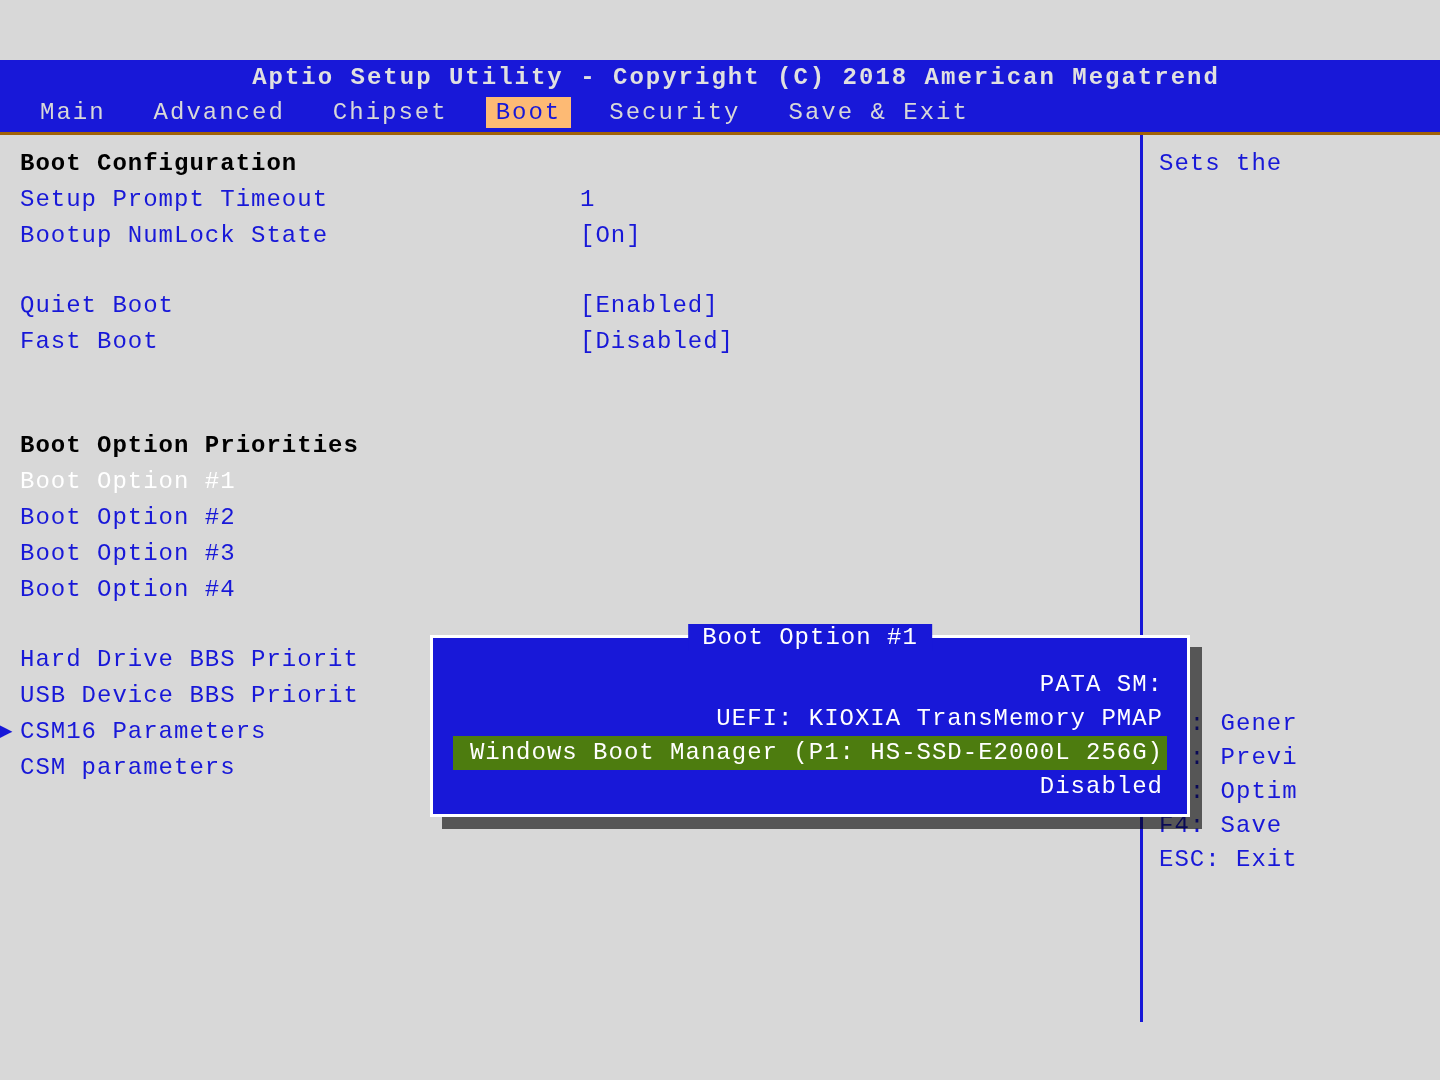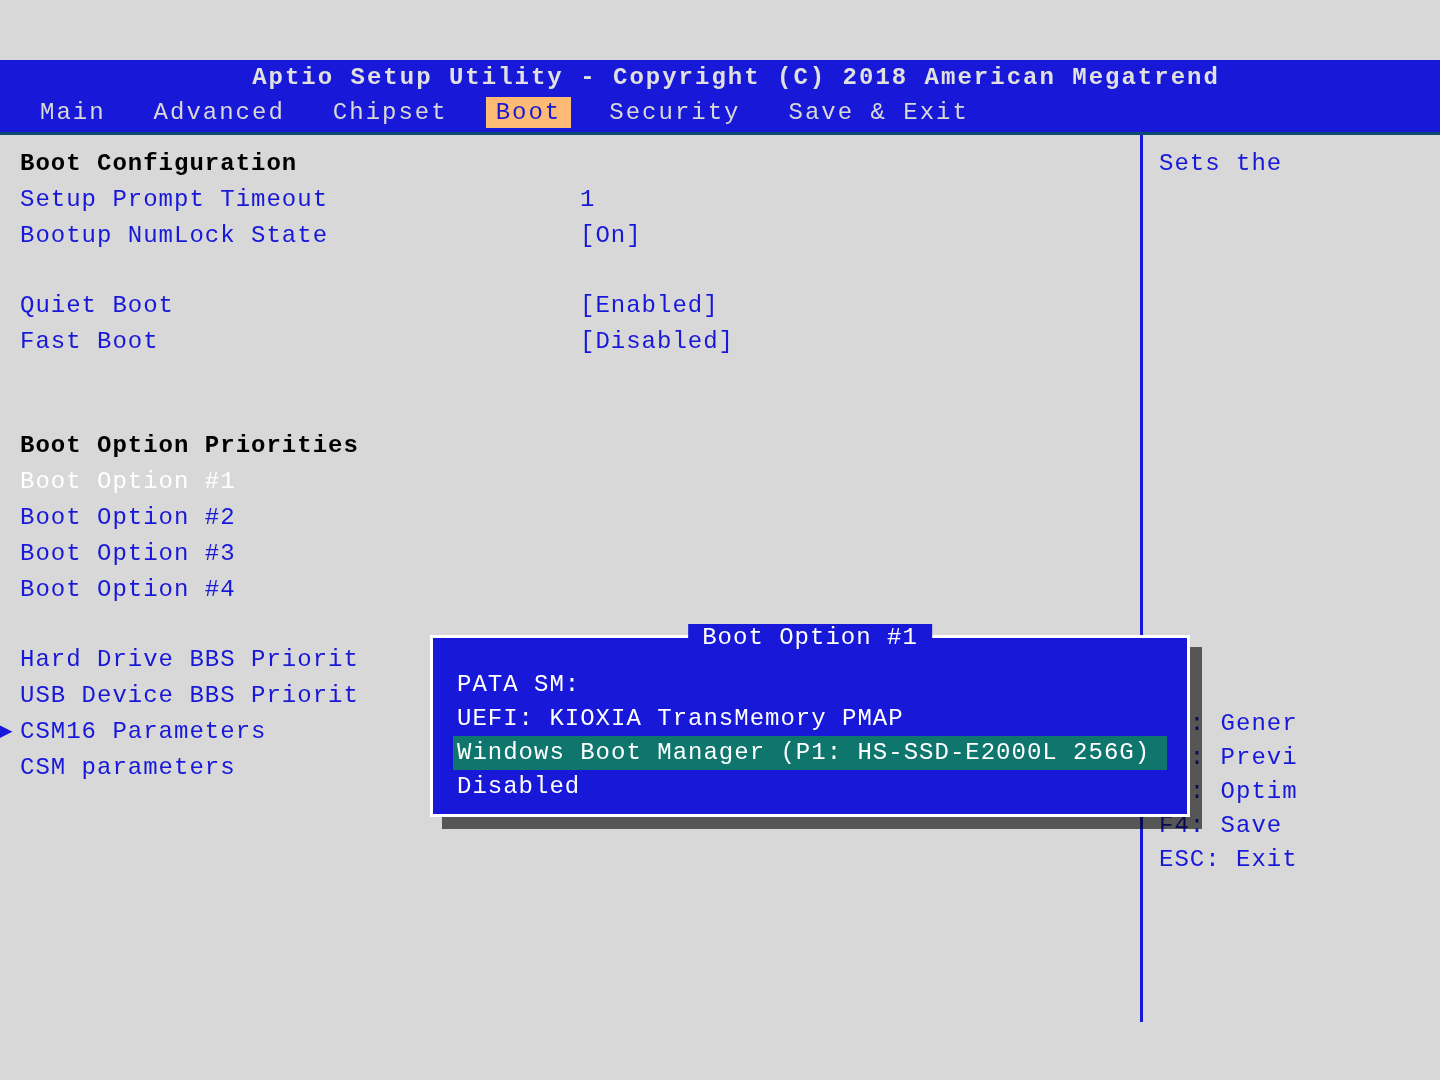--- a/index.html
+++ b/index.html
@@ -40,21 +40,21 @@
       color: #d8d8d8;
       padding: 2px 10px;
       letter-spacing: 2px;
     }
     .tab.active {
       background: #fdba74;
       color: #1818d8;
     }
     .main-area {
       display: flex;
-      border-top: 3px solid #0c4a6e;
+      border-top: 3px solid #a16207;
       height: calc(100% - 130px);
     }
     .left-panel {
       flex: 1;
       padding: 12px 20px;
       position: relative;
     }
     .right-panel {
       width: 300px;
       border-left: 3px solid #1818d8;
@@ -104,23 +104,24 @@
       letter-spacing: 1px;
     }
     .popup-body {
       padding: 2px 20px 10px 20px;
     }
     .popup-item {
       color: #fff;
       line-height: 34px;
       letter-spacing: 1px;
       padding: 0 4px;
+      text-align: right;
     }
     .popup-item.highlighted {
-      background: #0f766e;
+      background: #4d7c0f;
       color: #fff;
     }
     .help-line {
       color: #1818d8;
       line-height: 34px;
       letter-spacing: 1px;
     }
     .right-top { height: 560px; }
   </style>
 </head>

